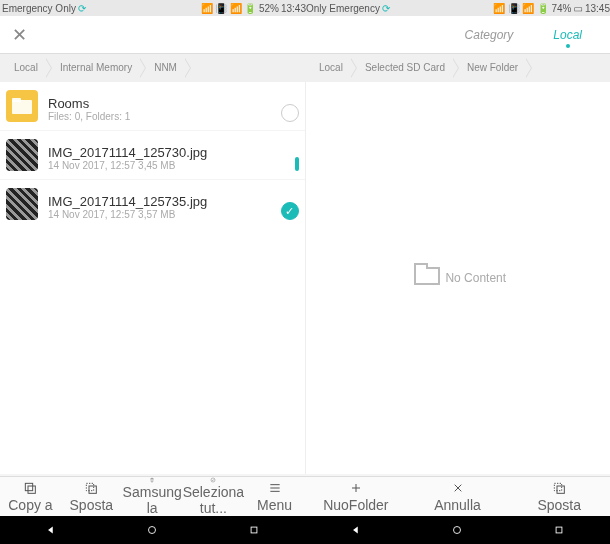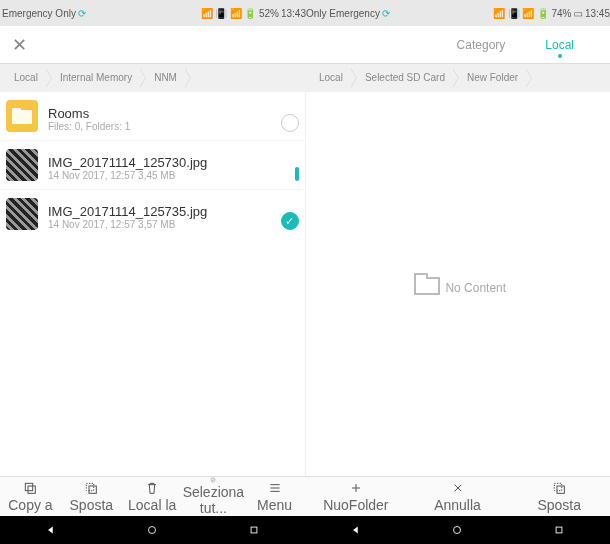--- a/index.html
+++ b/index.html
@@ -1,23 +1,23 @@
 <!DOCTYPE html>
 <html><head>
 <meta charset="utf-8">
 <style>
   * { margin: 0; padding: 0; box-sizing: border-box; font-family: -apple-system, Helvetica, Arial, sans-serif; }
   body { width: 610px; height: 544px; background: #f5f5f5; position: relative; overflow: hidden; }
-  .statusbar { height: 26px; background: #e8e8e8; display: flex; align-items: center; font-size: 10px; color: #555; }
+  .statusbar { height: 16px; background: #e8e8e8; display: flex; align-items: center; font-size: 10px; color: #555; }
   .statusbar .left { flex: 1; display: flex; align-items: center; gap: 2px; padding-left: 2px; }
   .statusbar .right { flex: 1; display: flex; align-items: center; gap: 2px; justify-content: flex-start; }
   .header { height: 38px; display: flex; align-items: center; background: #fff; border-bottom: 1px solid #ddd; }
   .header .col { flex: 1; display: flex; align-items: center; }
   .header .col.center { justify-content: center; font-size: 13px; color: #555; }
-  .header .col.right { justify-content: flex-end; padding-right: 36px; }
+  .header .col.right { justify-content: flex-end; padding-right: 28px; font-style: italic; }
   .header .close { font-size: 18px; color: #888; padding-left: 12px; font-weight: 300; }
   .header .cat { font-size: 12px; color: #999; margin-right: 40px; }
   .header .local-tab { font-size: 12px; color: #1bbbb8; position: relative; }
   .header .local-tab::after { content:''; position:absolute; bottom:-6px; left:50%; transform:translateX(-50%); width:4px; height:4px; background:#1bbbb8; border-radius:50%; }
   .crumbs { height: 28px; background: #f0f0f0; display: flex; align-items: center; font-size: 10px; color: #888; }
   .crumbs .half { flex: 1; display: flex; align-items: center; overflow: hidden; }
   .crumb { position: relative; padding: 0 8px 0 14px; height: 20px; line-height: 20px; white-space: nowrap; }
   .crumb::after { content:''; position:absolute; right:-6px; top:0; width:0; height:0; border-top:10px solid transparent; border-bottom:10px solid transparent; border-left:6px solid #ddd; }
   .crumb::before { content:''; position:absolute; right:-5px; top:0; width:0; height:0; border-top:10px solid transparent; border-bottom:10px solid transparent; border-left:6px solid #f0f0f0; z-index:1;}
   .content { display: flex; height: 392px; background: #fff; }
@@ -152,21 +152,21 @@
       <svg viewBox="0 0 24 24">
           <rect x="5" y="5" width="11" height="11" stroke-dasharray="2 2"></rect>
           <rect x="9" y="9" width="11" height="11"></rect>
         </svg>
       <span>Sposta</span>
     </div>
     <div class="btn">
       <svg viewBox="0 0 24 24">
           <path d="M6 7h12M9 7V5h6v2M8 7l1 13h6l1-13"></path>
         </svg>
-      <span>Local la</span>
+      <span>Samsung la</span>
     </div>
     <div class="btn">
       <svg viewBox="0 0 24 24">
           <circle cx="12" cy="12" r="8"></circle>
           <path d="M8 12l3 3 5-6"></path>
         </svg>
       <span>Seleziona tut...</span>
     </div>
     <div class="btn">
       <svg viewBox="0 0 24 24">

